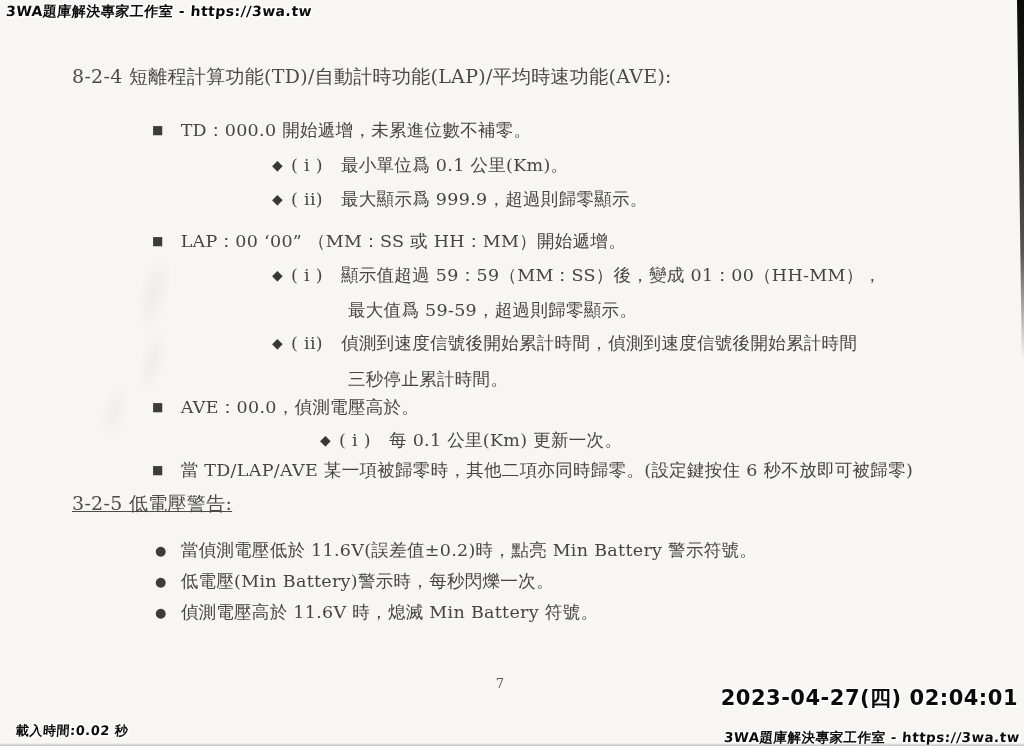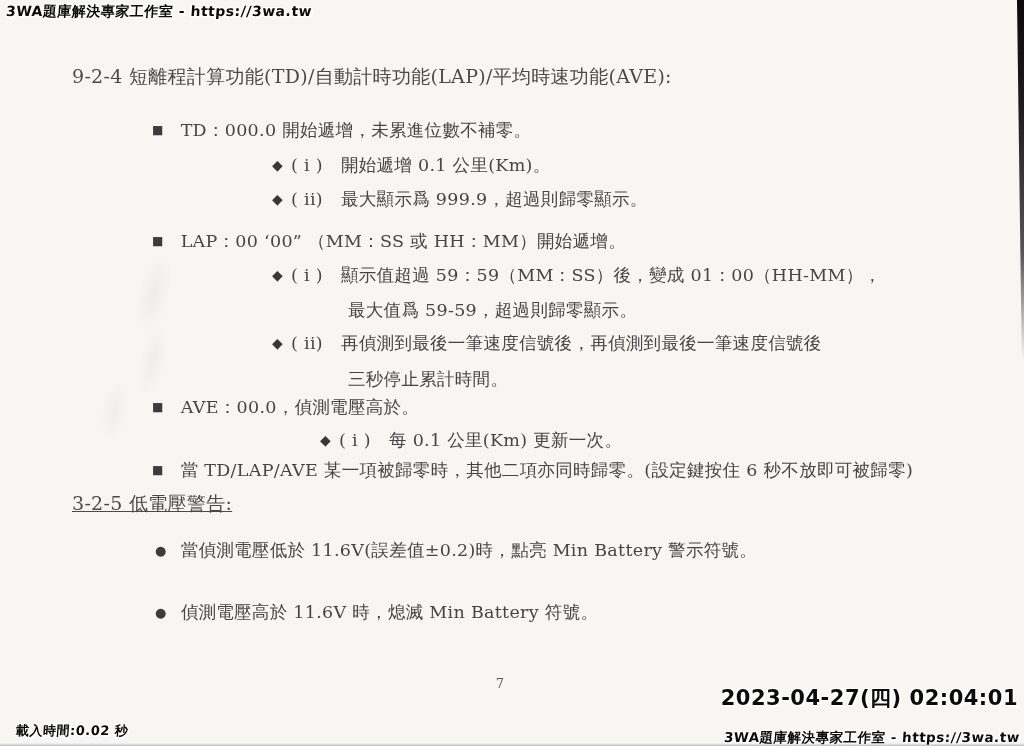--- a/index.html
+++ b/index.html
@@ -108,43 +108,43 @@
 </style>
 </head>
 <body>
 
 <div class="page">
 
   <div class="bleed"></div>
 
   <div class="wm wm-top-left">3WA題庫解決專家工作室 - https://3wa.tw</div>
 
-  <div class="line heading" style="left:72px; top:64px;">9-2-4 短離程計算功能(TD)/自動計時功能(LAP)/平均時速功能(AVE):</div>
+  <div class="line heading" style="left:72px; top:64px;">8-2-4 短離程計算功能(TD)/自動計時功能(LAP)/平均時速功能(AVE):</div>
 
   <div class="line" style="left:152px; top:118px;">
     <span class="marker-square">■</span><span>TD：000.0 開始遞增，未累進位數不補零。</span>
   </div>
   <div class="line" style="left:272px; top:153px;">
-    <span class="marker-diamond">◆</span><span class="sub-label">( i )</span><span>開始遞增 0.1 公里(Km)。</span>
+    <span class="marker-diamond">◆</span><span class="sub-label">( i )</span><span>最小單位爲 0.1 公里(Km)。</span>
   </div>
   <div class="line" style="left:272px; top:187px;text-align:center;">
     <span class="marker-diamond">◆</span><span class="sub-label">( ii)</span><span>最大顯示爲 999.9，超過則歸零顯示。</span>
   </div>
 
   <div class="line" style="left:152px; top:229px;">
     <span class="marker-square">■</span><span>LAP：00 ‘00” （MM：SS 或 HH：MM）開始遞增。</span>
   </div>
   <div class="line" style="left:272px; top:263px;">
     <span class="marker-diamond">◆</span><span class="sub-label">( i )</span><span>顯示值超過 59：59（MM：SS）後，變成 01：00（HH-MM），</span>
   </div>
   <div class="line" style="left:348px; top:298px;">
     <span>最大值爲 59-59，超過則歸零顯示。</span>
   </div>
   <div class="line" style="left:272px; top:331px;">
-    <span class="marker-diamond">◆</span><span class="sub-label">( ii)</span><span>再偵測到最後一筆速度信號後，再偵測到最後一筆速度信號後</span>
+    <span class="marker-diamond">◆</span><span class="sub-label">( ii)</span><span>偵測到速度信號後開始累計時間，偵測到速度信號後開始累計時間</span>
   </div>
   <div class="line" style="left:348px; top:367px;">
     <span>三秒停止累計時間。</span>
   </div>
 
   <div class="line" style="left:152px; top:395px;">
     <span class="marker-square">■</span><span>AVE：00.0，偵測電壓高於。</span>
   </div>
   <div class="line" style="left:282px; top:428px;margin-left:38px;">
     <span class="marker-diamond">◆</span><span class="sub-label">( i )</span><span>每 0.1 公里(Km) 更新一次。</span>
@@ -152,20 +152,23 @@
 
   <div class="line" style="left:152px; top:458px;">
     <span class="marker-square">■</span><span>當 TD/LAP/AVE 某一項被歸零時，其他二項亦同時歸零。(設定鍵按住 6 秒不放即可被歸零)</span>
   </div>
 
   <div class="line heading" style="left:72px; top:491px;text-decoration:underline;">3-2-5 低電壓警告:</div>
 
   <div class="line" style="left:155px; top:538px;">
     <span class="marker-dot">●</span><span>當偵測電壓低於 11.6V(誤差值±0.2)時，點亮 Min Battery 警示符號。</span>
   </div>
+  <div class="line" style="left:155px; top:569px;">
+    <span class="marker-dot">●</span><span>低電壓(Min Battery)警示時，每秒閃爍一次。</span>
+  </div>
   <div class="line" style="left:155px; top:600px;">
     <span class="marker-dot">●</span><span>偵測電壓高於 11.6V 時，熄滅 Min Battery 符號。</span>
   </div>
 
   <div class="page-number">7</div>
 
   <div class="wm wm-load-time">載入時間:0.02 秒</div>
   <div class="wm wm-timestamp">2023-04-27(四) 02:04:01</div>
   <div class="wm wm-site-bottom">3WA題庫解決專家工作室 - https://3wa.tw</div>
 

